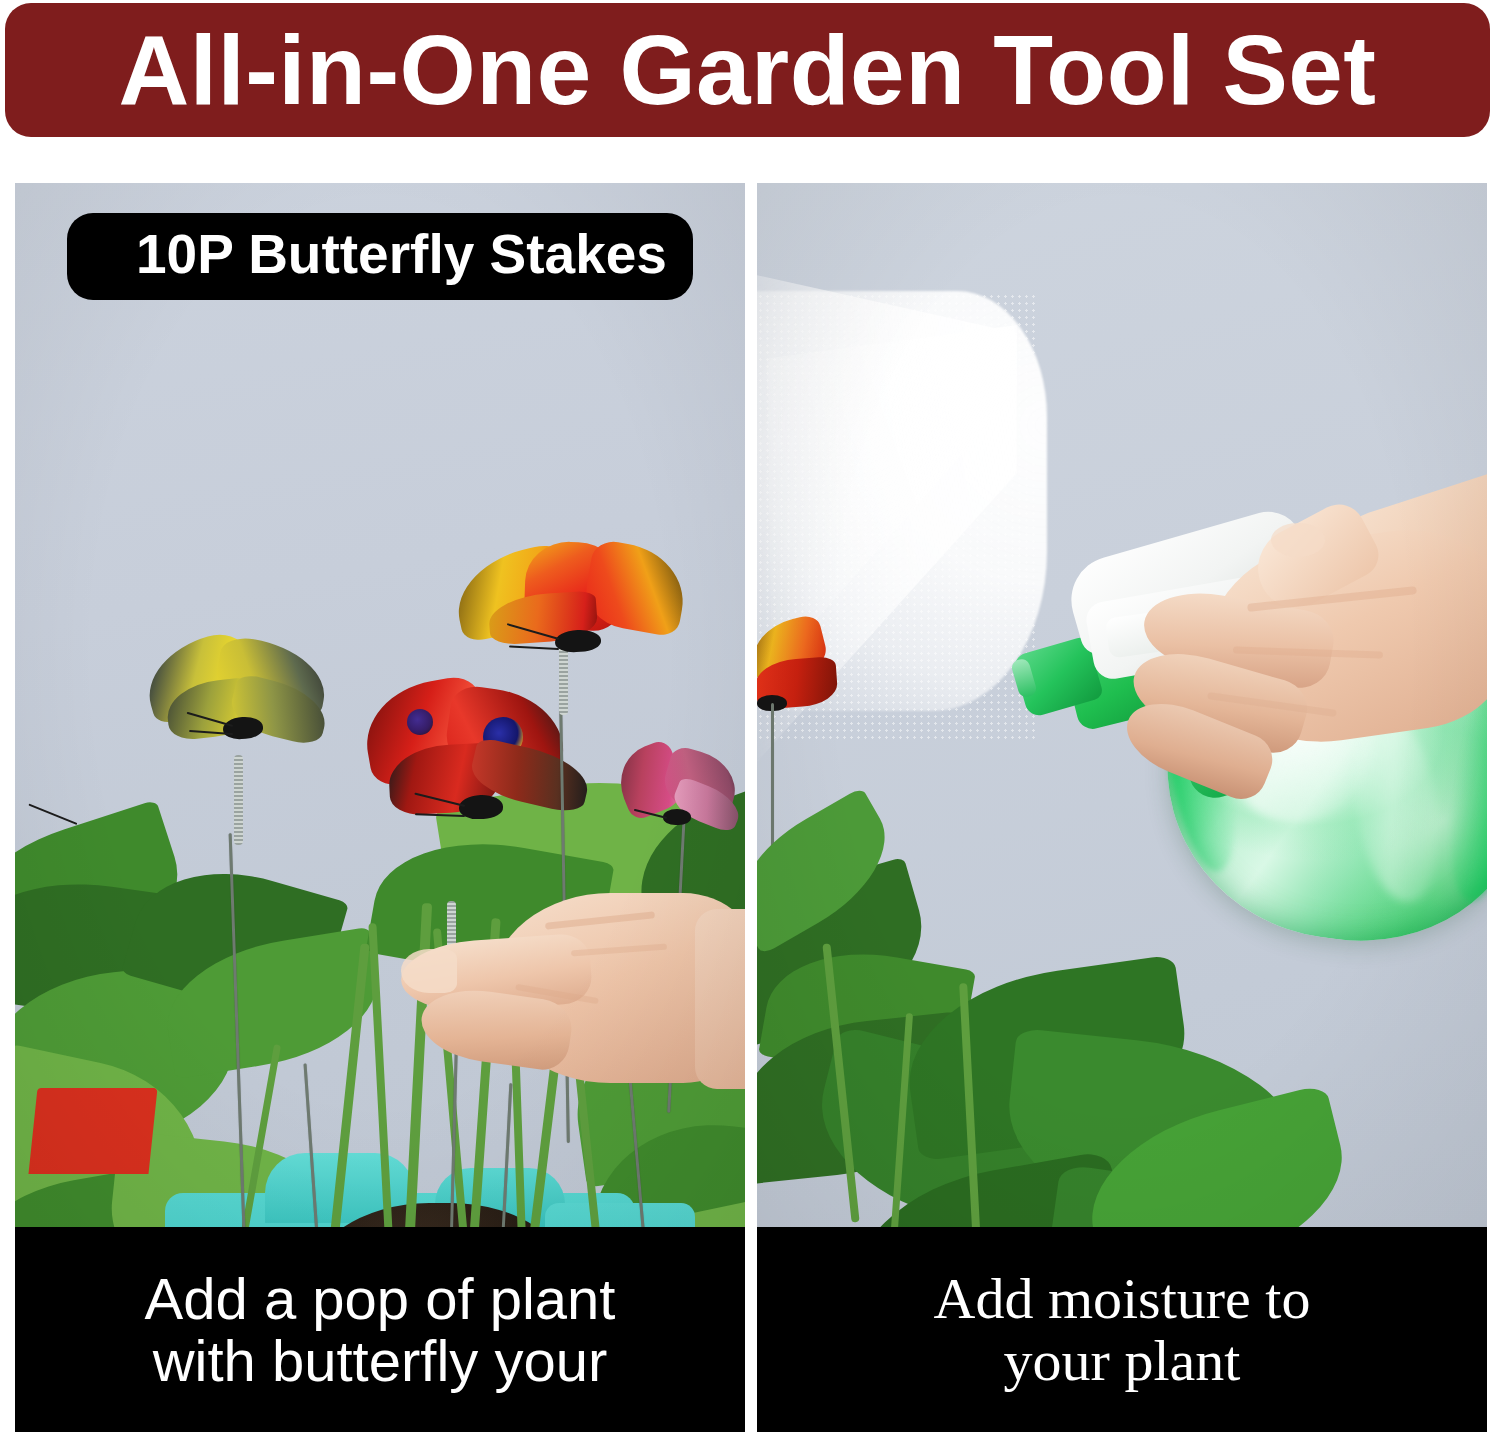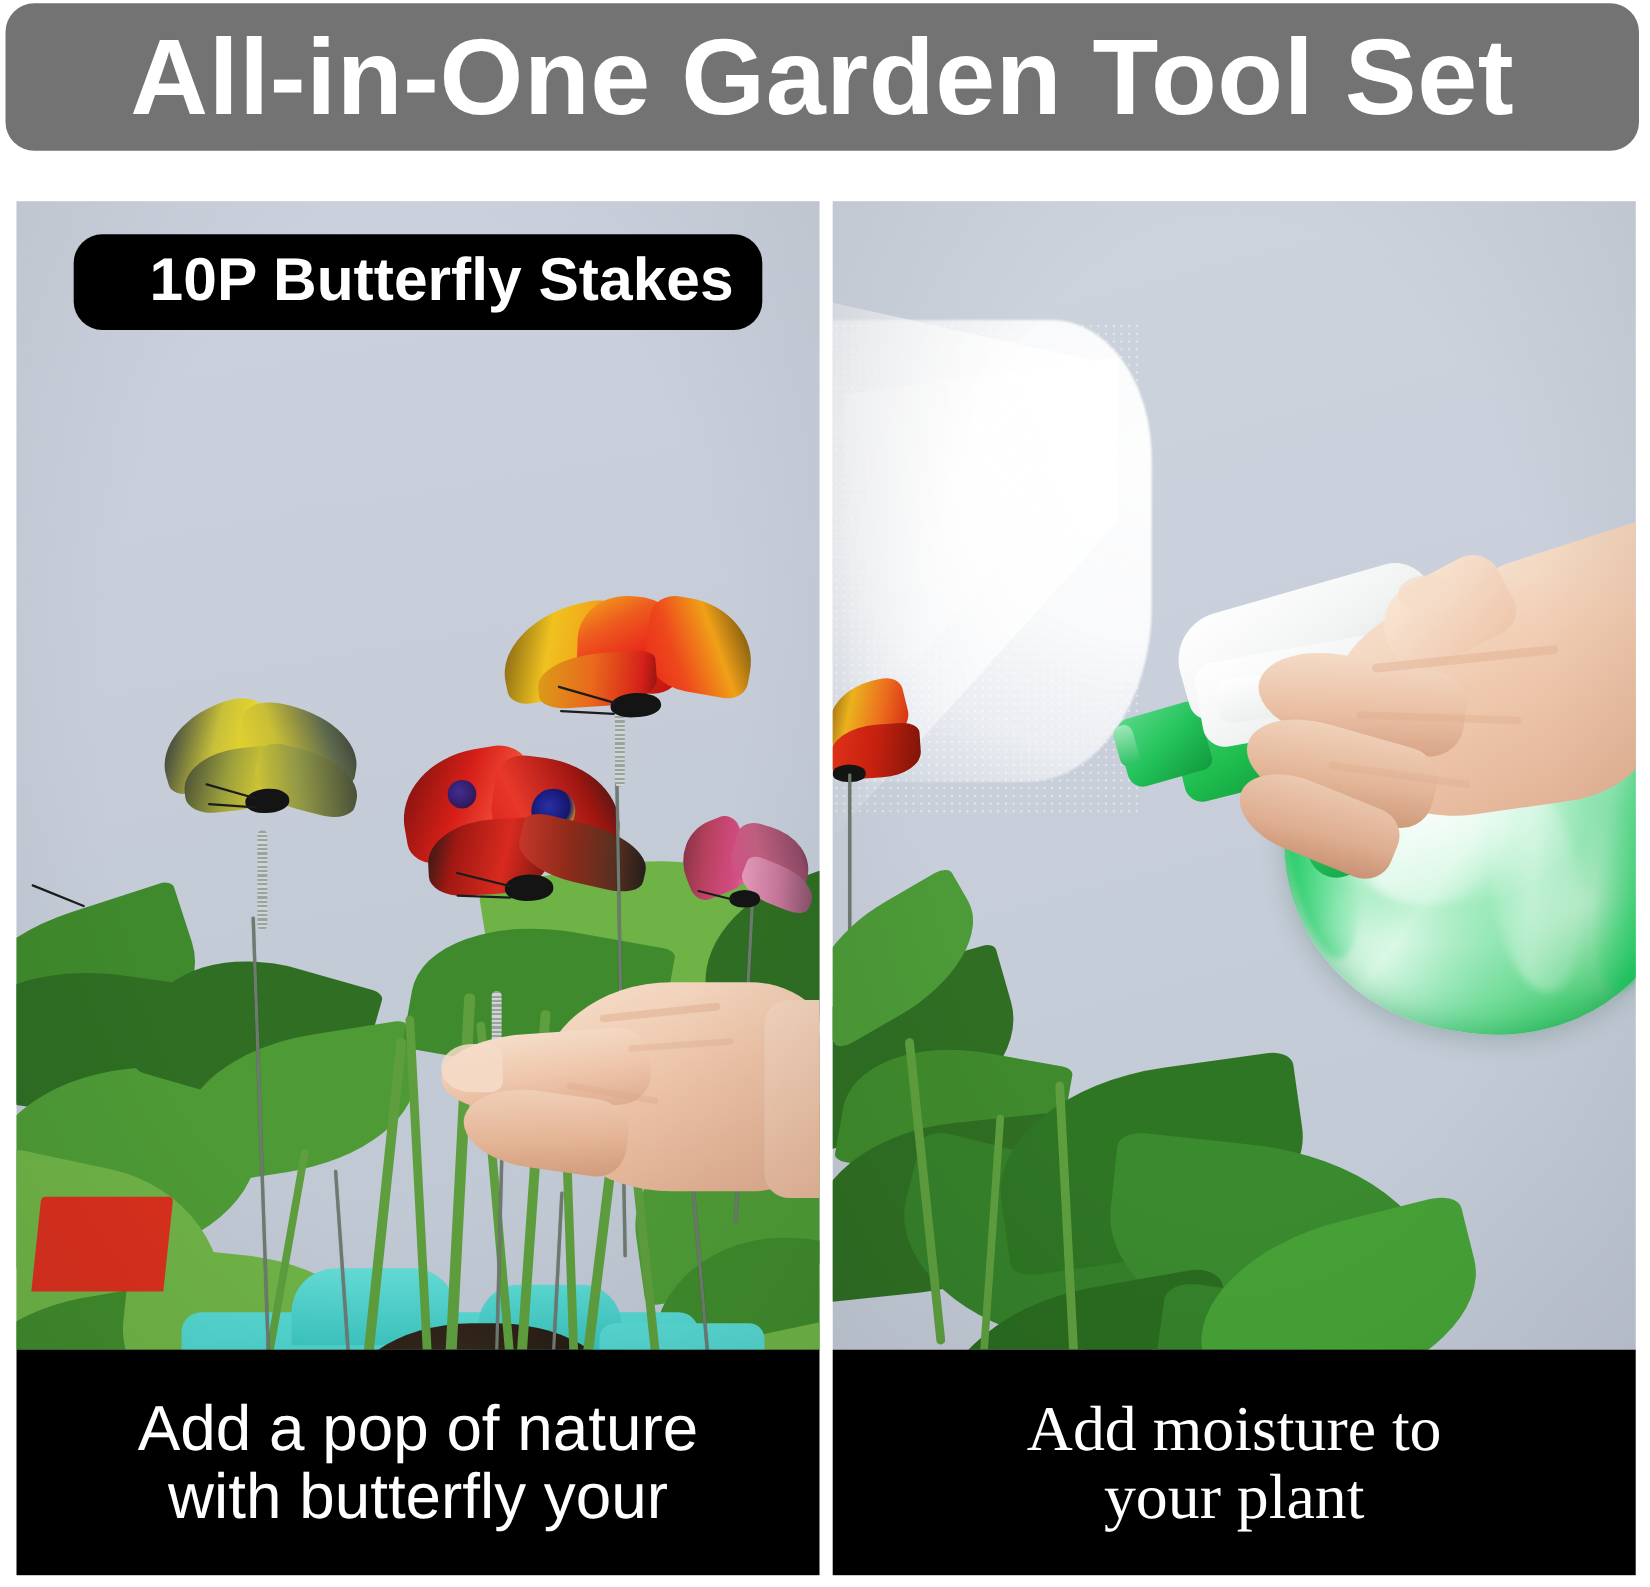--- a/index.html
+++ b/index.html
@@ -5,21 +5,21 @@
 <style>
   html,body{margin:0;padding:0;background:#ffffff;}
   body{
     width:1500px;height:1443px;position:relative;overflow:hidden;
     font-family:"Liberation Sans","DejaVu Sans",sans-serif;
   }
 
   
   .banner{
     position:absolute;left:5px;top:3px;width:1485px;height:134px;
-    background:#737373;border-radius:26px;
+    background:#7f1d1d;border-radius:26px;
     display:flex;align-items:center;justify-content:center;
   }
   .banner-title{
     color:#ffffff;font-weight:bold;font-size:98px;line-height:1;
     letter-spacing:0.5px;transform:scaleX(1.0);
     white-space:nowrap;
     text-shadow:0 0 1px rgba(0,0,0,.05);
   }
 
   
@@ -477,20 +477,20 @@
       <div class="hand-sh" style="left:176px;top:146px;width:150px;height:7px;border-radius:8px;opacity:.32;transform:rotate(2deg);"></div>
       <div class="hand-sh" style="left:150px;top:198px;width:130px;height:7px;border-radius:8px;opacity:.3;transform:rotate(8deg);"></div>
     </div>
 
     <div class="vignette"></div>
   </div>
 
 </div>
 
 <div class="caption caption-left">
-  <span class="caption-line">Add a pop of nature</span>
+  <span class="caption-line">Add a pop of plant</span>
   <span class="caption-line">with butterfly your</span>
 </div>
 
 <div class="caption caption-right">
   <span class="caption-line">Add moisture to</span>
   <span class="caption-line">your plant</span>
 </div>
 
 </body></html>

